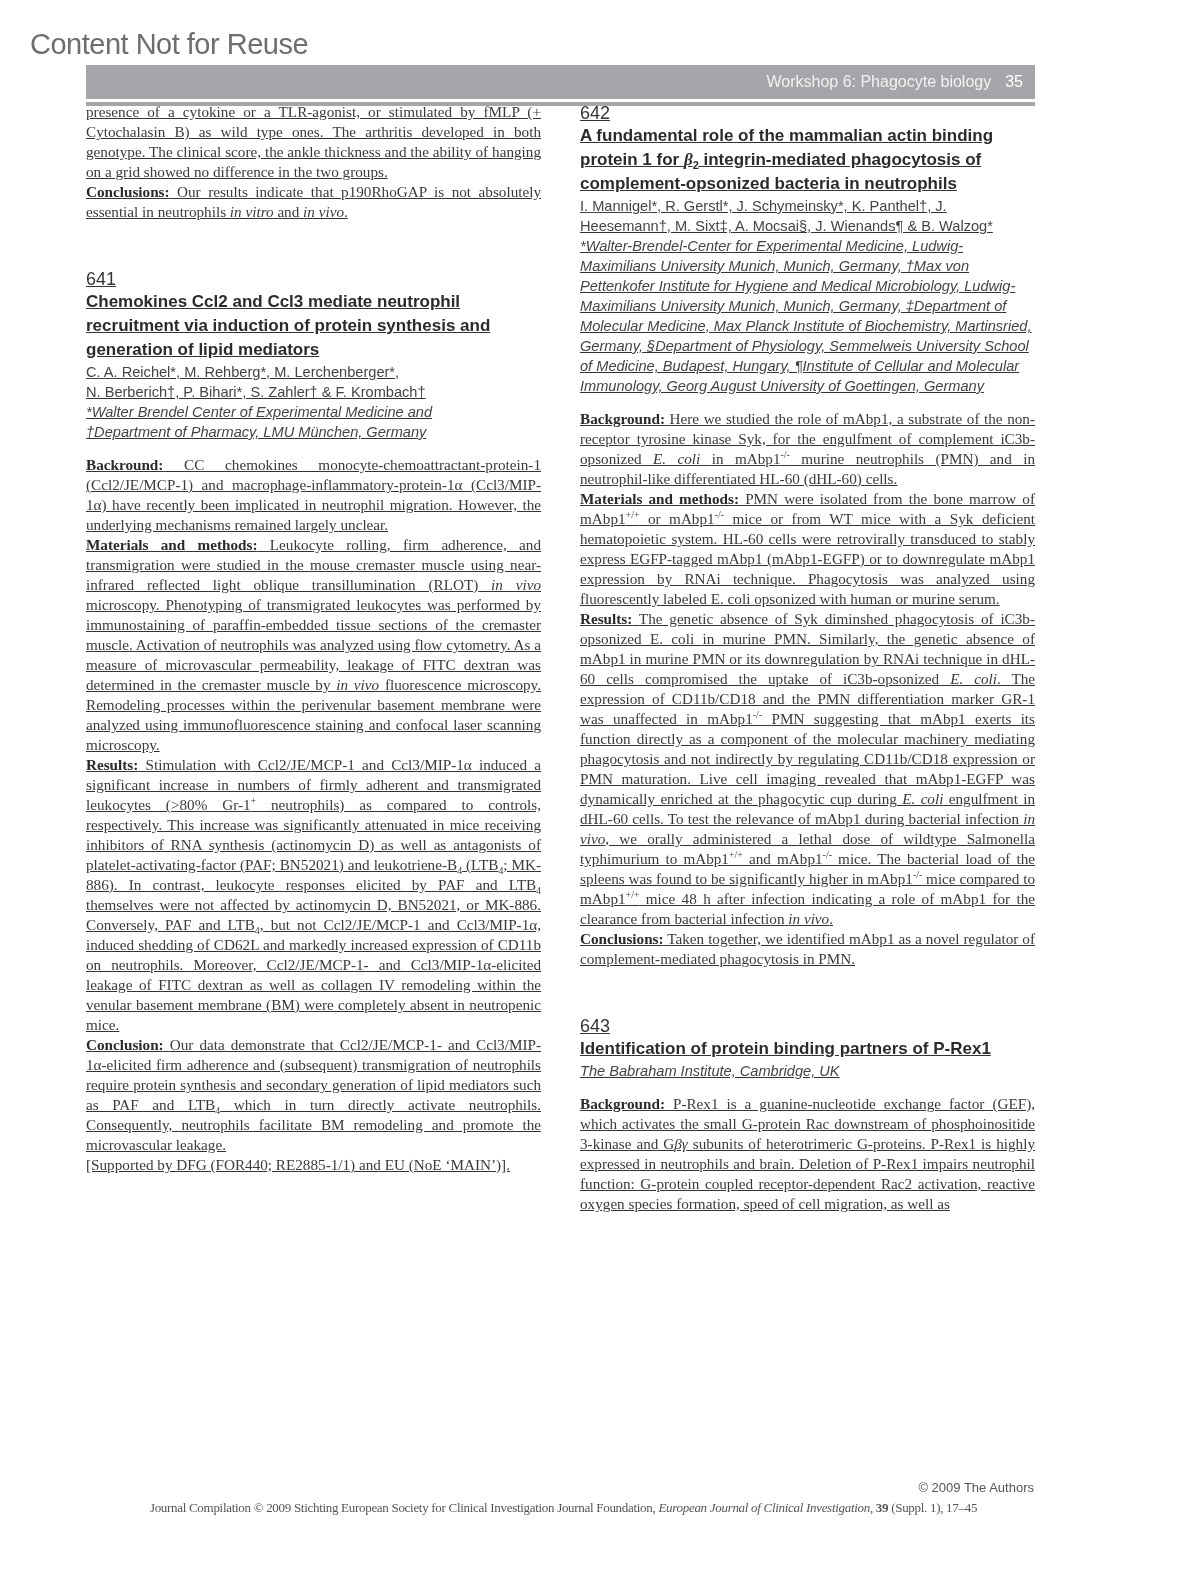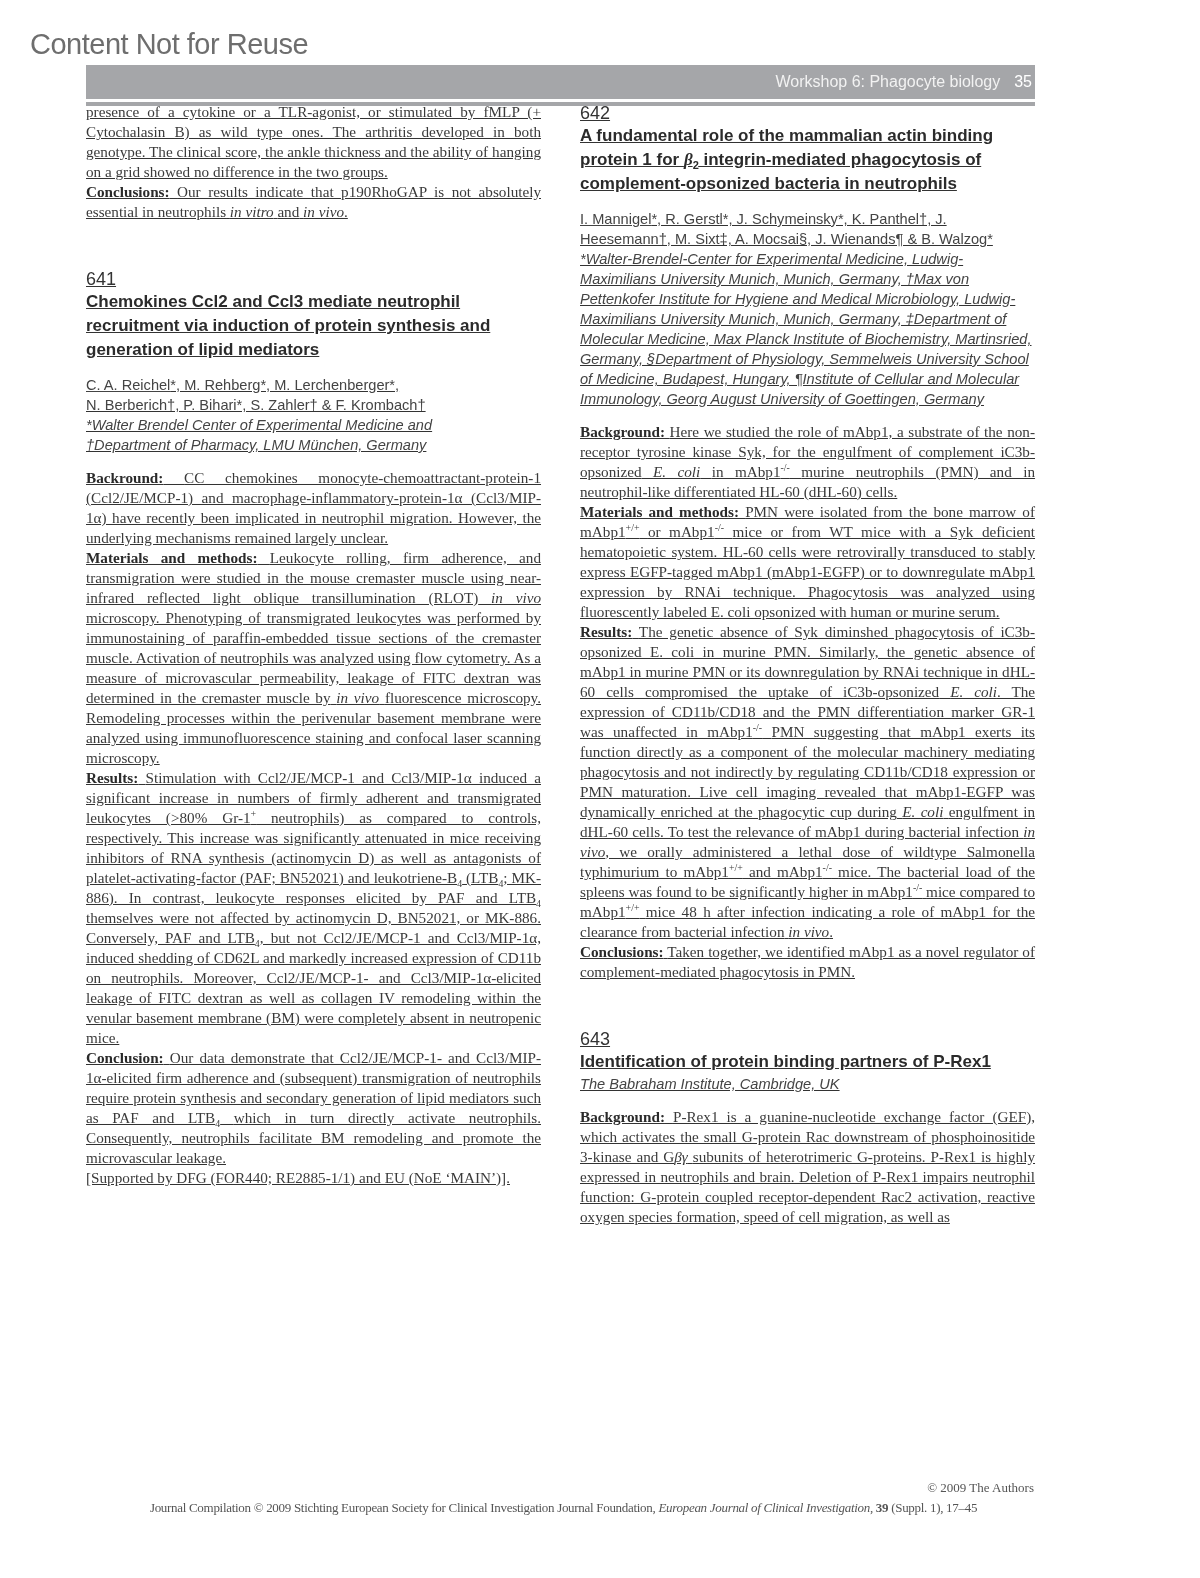--- a/index.html
+++ b/index.html
@@ -7,21 +7,21 @@
   .watermark {
     position: absolute; left: 30px; top: 28px;
     font-family: "Liberation Sans", sans-serif; font-size: 29px; color: #6e6e6e;
     letter-spacing: -0.5px;
   }
   .header-band {
     position: absolute; left: 86px; top: 65px; width: 949px; height: 34px;
     background: #a5a6a9;
     display: flex; justify-content: flex-end; align-items: center;
     font-family: "Liberation Sans", sans-serif; font-size: 16px; color: #f2f2f2;
-    box-sizing: border-box; padding-right: 3px;
+    box-sizing: border-box; padding-right: 12px;
   }
   .header-band .pg { font-weight: normal; margin-left: 14px; color: #fff; }
   .header-rule {
     position: absolute; left: 86px; top: 102px; width: 949px; height: 4px; background: #a5a6a9;
   }
   .col { position: absolute; top: 102px; text-decoration: underline; }
   .col-left { left: 86px; width: 455px; }
   .col-right { left: 580px; width: 455px; }
   .body-text {
     font-family: "Liberation Serif", serif; font-size: 15.2px; line-height: 20px;
@@ -31,32 +31,32 @@
   .body-text b { color: #2a2a2a; }
   .abs { margin-top: 0; }
   .abs-num {
     font-family: "Liberation Sans", sans-serif; font-size: 18px; color: #333; line-height: 22px;
   }
   .abs-title {
     font-family: "Liberation Sans", sans-serif; font-weight: bold; font-size: 17px;
     line-height: 24px; color: #2b2b2b; margin: 0;
   }
   .abs-authors {
-    font-family: "Liberation Sans", sans-serif; font-size: 14.6px; line-height: 20px; color: #444; margin-top: 13px;
+    font-family: "Liberation Sans", sans-serif; font-size: 14.6px; line-height: 20px; color: #444;
   }
   .abs-authors u { text-decoration: underline; }
   .abs-affil {
     font-family: "Liberation Sans", sans-serif; font-style: italic; font-size: 14.6px;
     line-height: 20px; color: #444; margin-bottom: 13px;
   }
   .para { display: block; }
   sup, sub { font-size: 0.65em; line-height: 0; }
   .footer-copy {
     position: absolute; right: 166px; top: 1480px;
-    font-family: Liberation Serif, serif; font-size: 13px; color: #555;
+    font-family: Liberation Sans, sans-serif; font-size: 13px; color: #555;
   }
   .footer-journal {
     position: absolute; left: 92px; top: 1500px; width: 943px; text-align: center;
     font-family: Liberation Serif, serif; font-size: 13px; color: #555; letter-spacing: -0.3px;
   }
 </style>
 </head>
 <body>
 
 <div class="watermark">Content Not for Reuse</div>

